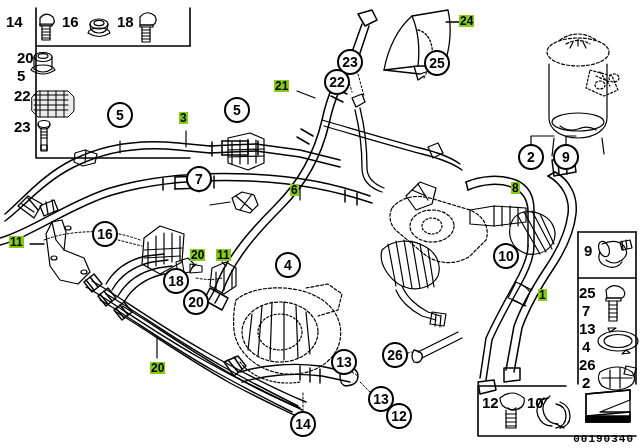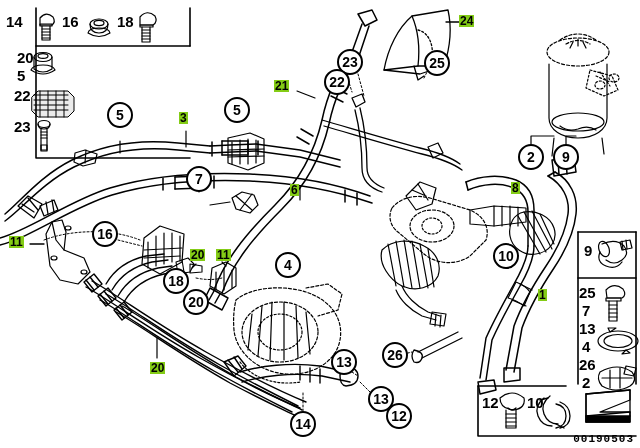--- a/index.html
+++ b/index.html
@@ -449,15 +449,15 @@
       <div class="plainnum" style="left: 459px; top: 15px;">24</div>
       <div class="plainnum" style="left: 290px; top: 184px;">6</div>
       <div class="plainnum" style="left: 511px; top: 182px;">8</div>
       <div class="plainnum" style="left: 9px; top: 236px;">11</div>
       <div class="plainnum" style="left: 190px; top: 249px;">20</div>
       <div class="plainnum" style="left: 216px; top: 249px;">11</div>
       <div class="plainnum" style="left: 150px; top: 362px;">20</div>
       <div class="plainnum" style="left: 538px; top: 289px;">1</div>
     </div>
 
-  <div id="partno">00190503</div>
+  <div id="partno">00190340</div>
 
 </div>
 
 </body></html>

